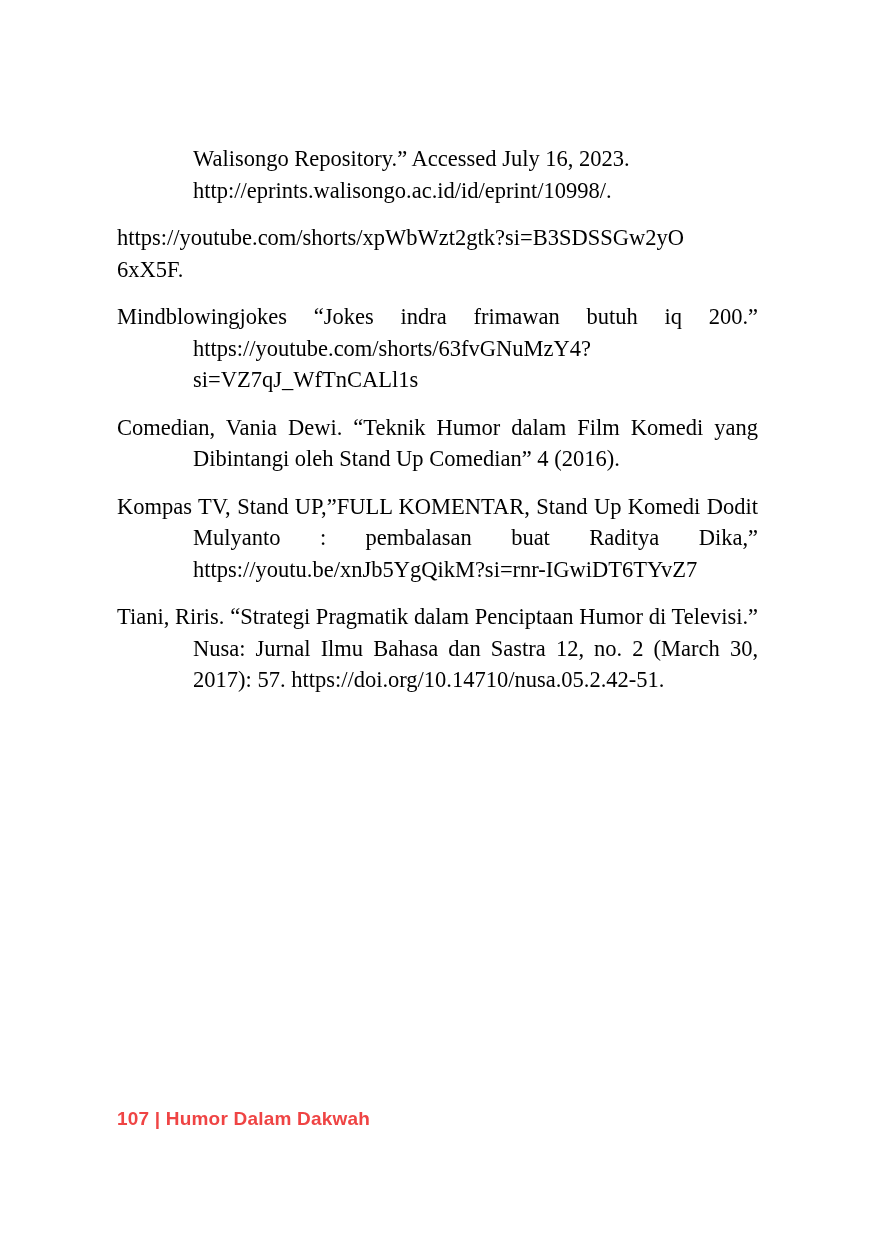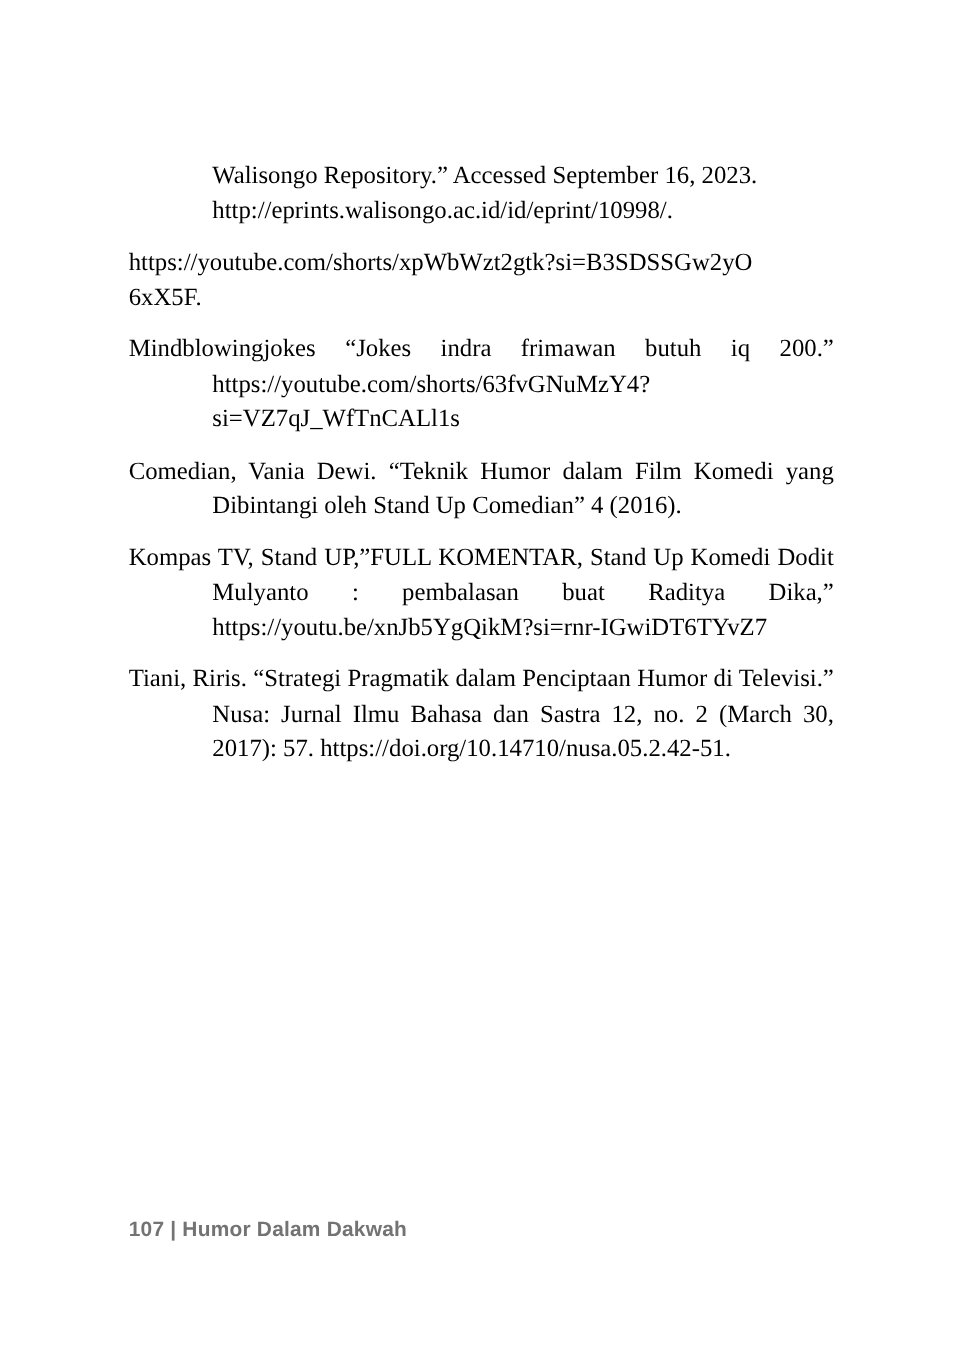--- a/index.html
+++ b/index.html
@@ -70,33 +70,33 @@
   }
 
   #footer {
     position: absolute;
     left: 117px;
     top: 1108px;
     font-family: "Liberation Sans", "DejaVu Sans", sans-serif;
     font-size: 19px;
     font-weight: 600;
     letter-spacing: 0.2px;
-    color: #737373;
+    color: #ef4444;
     white-space: nowrap;
   }
 </style>
 </head>
 <body>
 
 <div id="page">
 
   <div id="bibliography">
 
     <p class="entry continuation">
-      <span>Walisongo Repository.” Accessed September 16, 2023.</span>
+      <span>Walisongo Repository.” Accessed July 16, 2023.</span>
       <br>
       <span>http://eprints.walisongo.ac.id/id/eprint/10998/.</span>
     </p>
 
     <p class="entry flush"><span class="u">https://youtube.com/shorts/xpWbWzt2gtk?si=B3SDSSGw2yO</span><br><span class="u">6xX5F</span><span>.</span></p>
 
     <p class="entry">
       <span>Mindblowingjokes</span>
       <span>“Jokes indra frimawan butuh iq 200.”</span>
       <span>https://youtube.com/shorts/63fvGNuMzY4?si=VZ7qJ_WfTnCALl1s</span>

